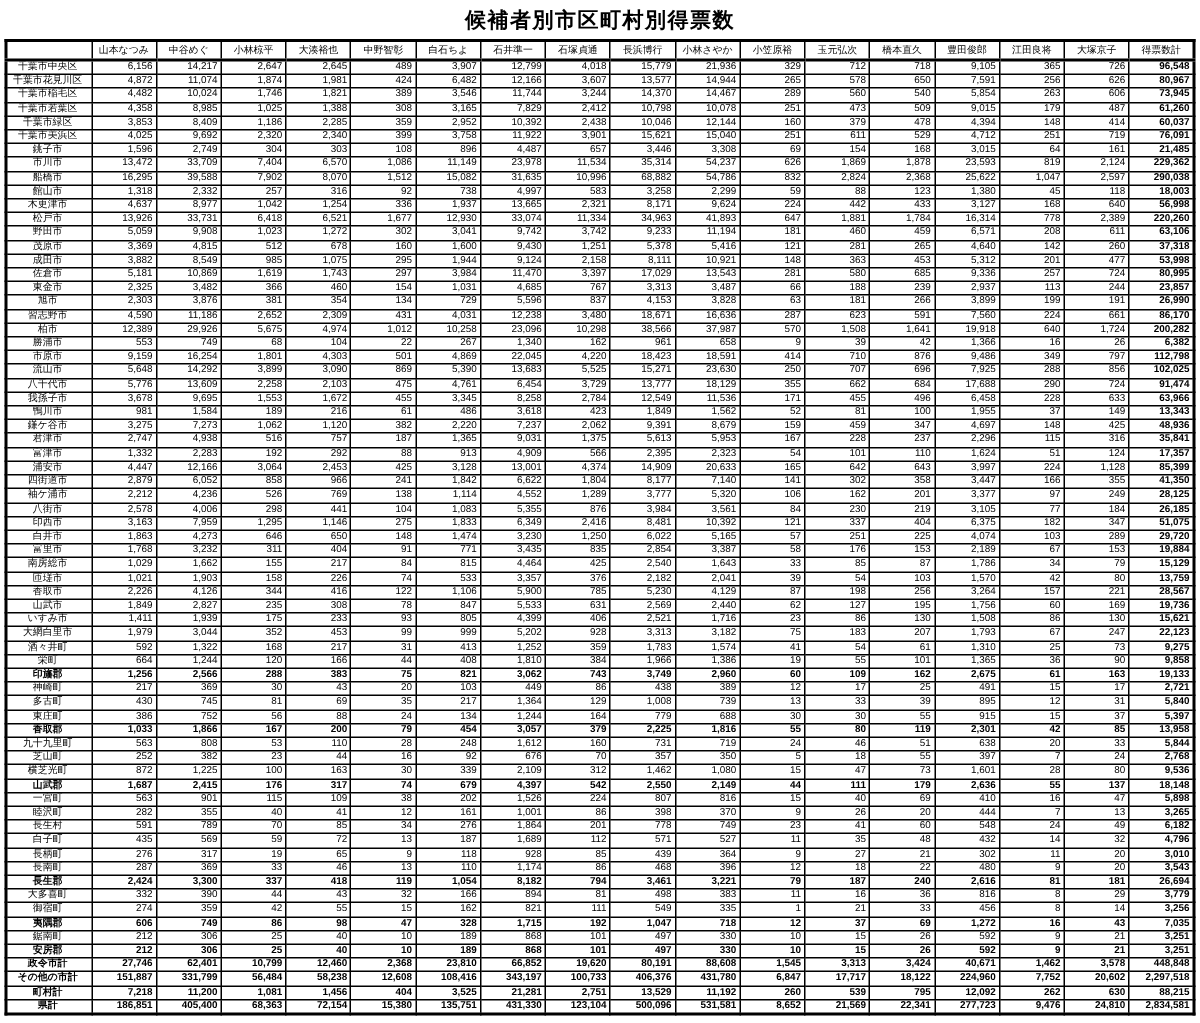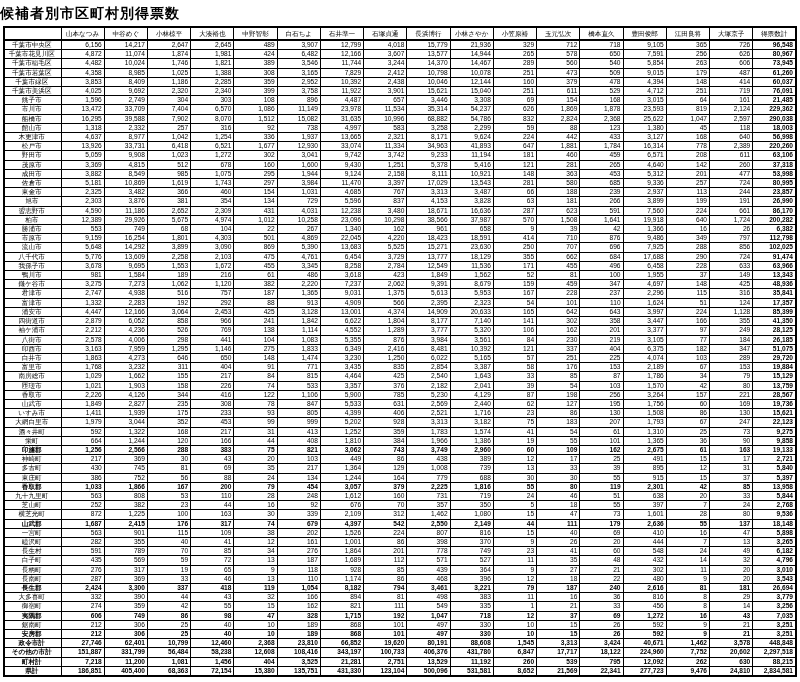--- a/index.html
+++ b/index.html
@@ -1,17 +1,17 @@
 <!DOCTYPE html>
 <html><head>
 <meta charset="utf-8">
 <style>
   html,body { margin:0; padding:0; background:#ffffff; }
   body { width:800px; height:682px; font-family:"Liberation Sans","DejaVu Sans",sans-serif; color:#000; }
-  .title { font-weight:bold; font-size:14px; letter-spacing:1px; padding:5px 0 3px 0; }
+  .title { text-align:center; font-weight:bold; font-size:14px; letter-spacing:1px; padding:5px 0 3px 0; }
   table.votes { border-collapse:collapse; table-layout:fixed; width:794px; margin:0 auto; border:2px solid #000; }
   table.votes th, table.votes td {
     border:1px solid #000;
     font-size:6.6px;
     line-height:8.2px;
     height:8.2px;
     padding:0 2px 0 0;
     overflow:hidden;
     white-space:nowrap;
   }

